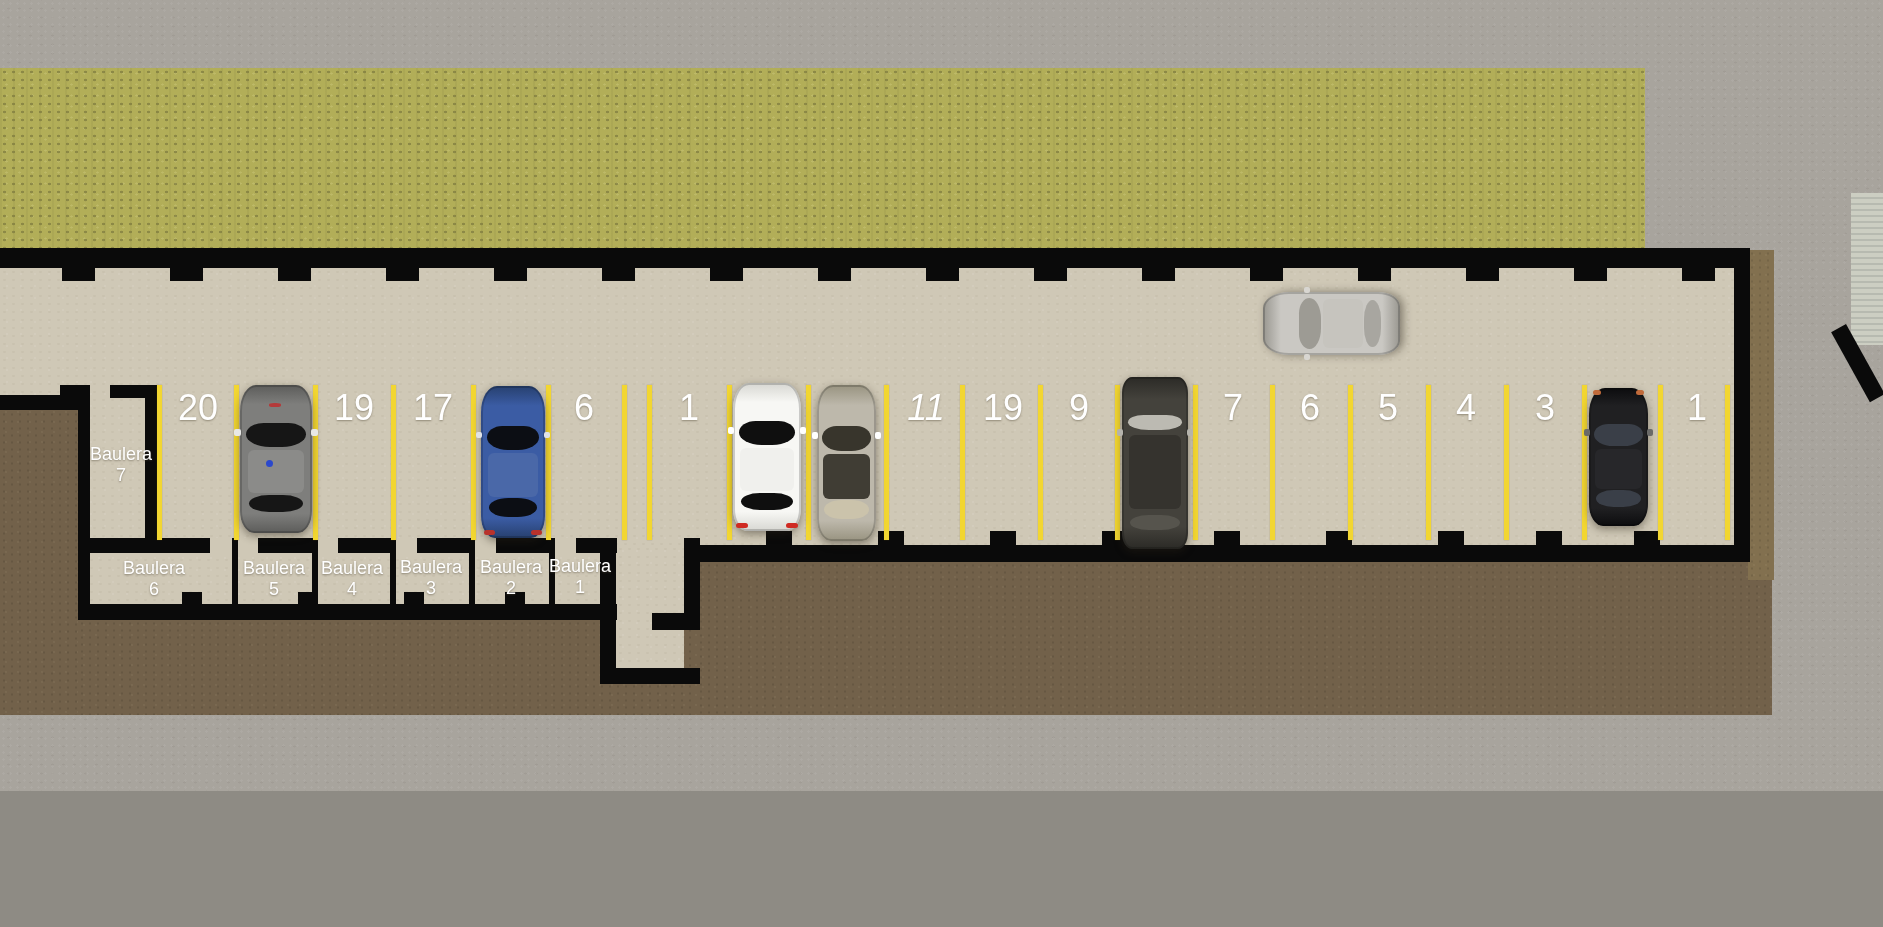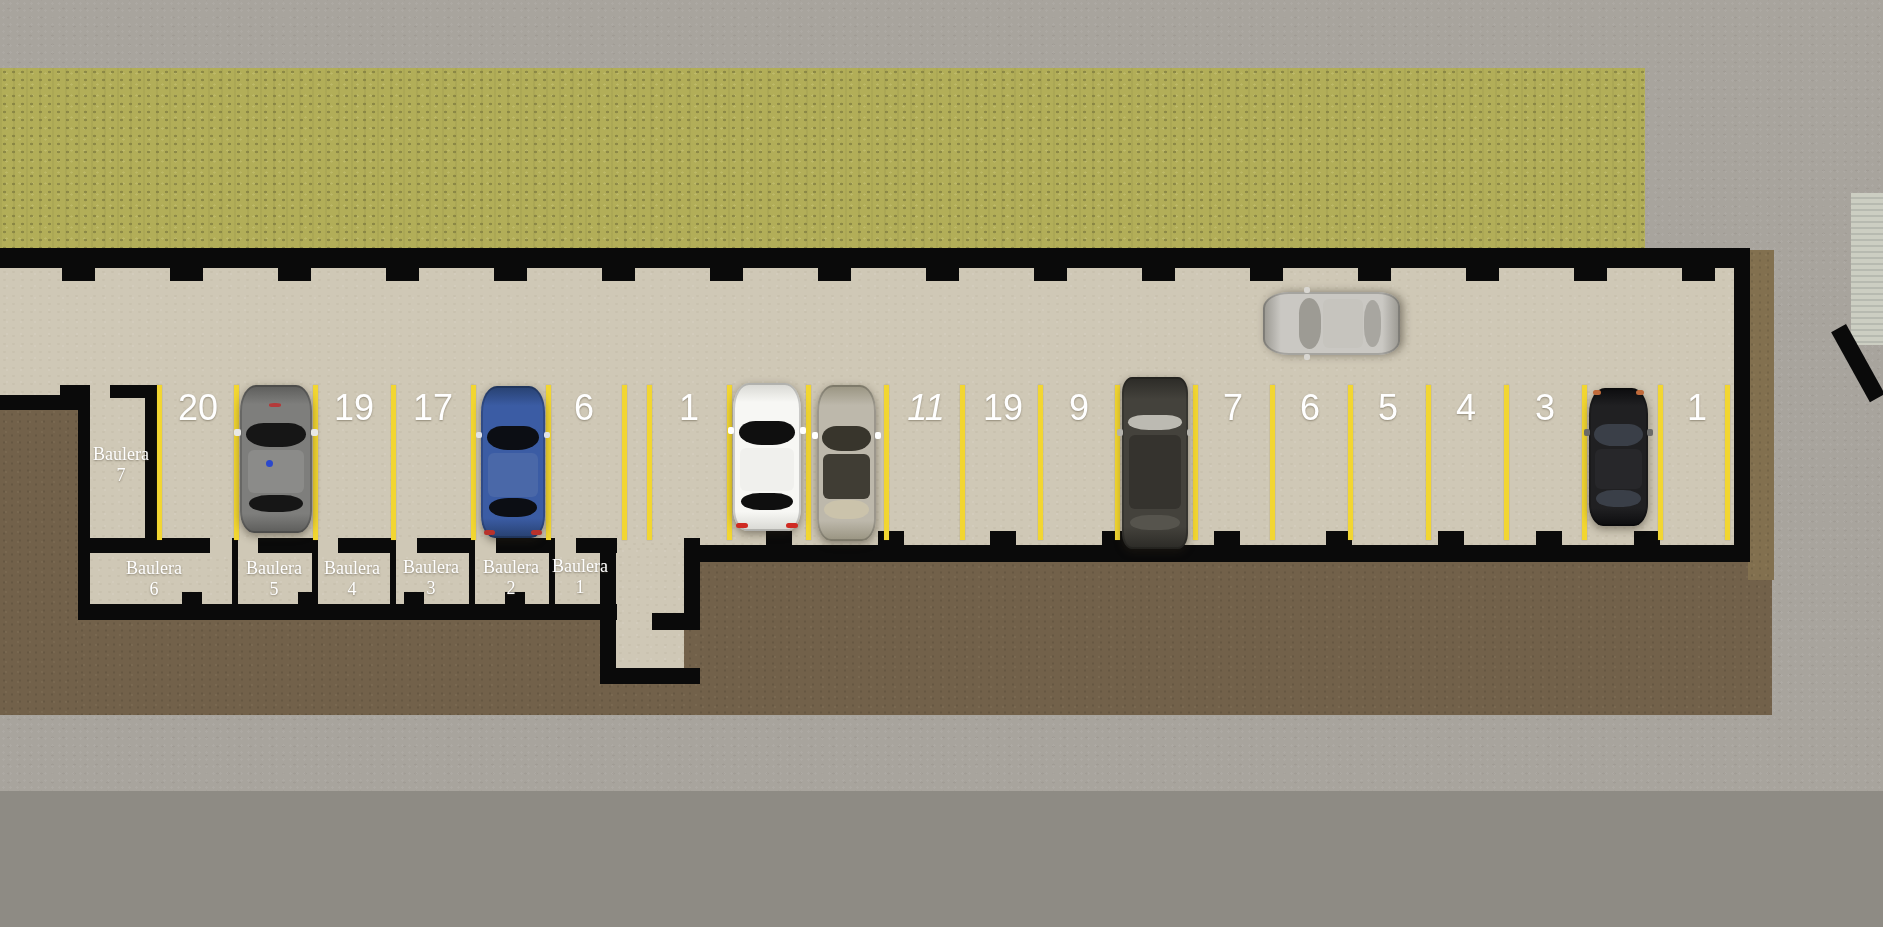--- a/index.html
+++ b/index.html
@@ -27,21 +27,21 @@
       radial-gradient(rgba(255,240,210,.05) 1px, transparent 1.4px);
     background-size:8px 7px, 12px 10px;}
   .dirt.light{background-color:var(--dirt-right,#82704f);}
   .wall{position:absolute;background:var(--wall,#0a0a0a);}
   .door-gap{position:absolute;background:var(--floor,#cfc8b6);}
   .pline{position:absolute;background:var(--line-yellow,#f2d631);box-shadow:0 0 1px rgba(120,100,0,.5);}
   .space-number{position:absolute;color:var(--label-white,#fff);font-size:36px;line-height:38px;
     transform:translateX(-50%);text-shadow:0 1px 2px rgba(70,62,45,.45);}
   .baulera-label{position:absolute;color:var(--label-white,#fff);font-size:18px;line-height:21px;
     text-align:center;transform:translateX(-50%);text-shadow:0 1px 2px rgba(70,62,45,.5);}
-  .baulera-label span{display:block;font-family:Liberation Serif, serif;}
+  .baulera-label span{display:block;}
   .car{position:absolute;border-radius:16px 16px 14px 14px / 26px 26px 22px 22px;
     background:linear-gradient(180deg,var(--shade) 0%,var(--body) 13%,var(--body) 87%,var(--shade) 100%);
     box-shadow:0 3px 8px rgba(40,34,22,.45), inset 0 0 0 2px rgba(0,0,0,.18);}
   .car>div{position:absolute;}
   .car .windshield{top:26%;left:9%;width:82%;height:16%;background:var(--glass);
     border-radius:34% 34% 46% 46% / 55% 55% 60% 60%;}
   .car .roof{top:44%;left:11%;width:78%;height:29%;background:var(--roof);border-radius:6px;}
   .car .rear-window{top:74%;left:12%;width:76%;height:12%;background:var(--rear-glass,var(--glass));
     border-radius:46% / 60%;}
   .car .mirror{top:30%;width:10%;height:4.5%;background:var(--mirror,#d8d8d4);border-radius:2px;}

